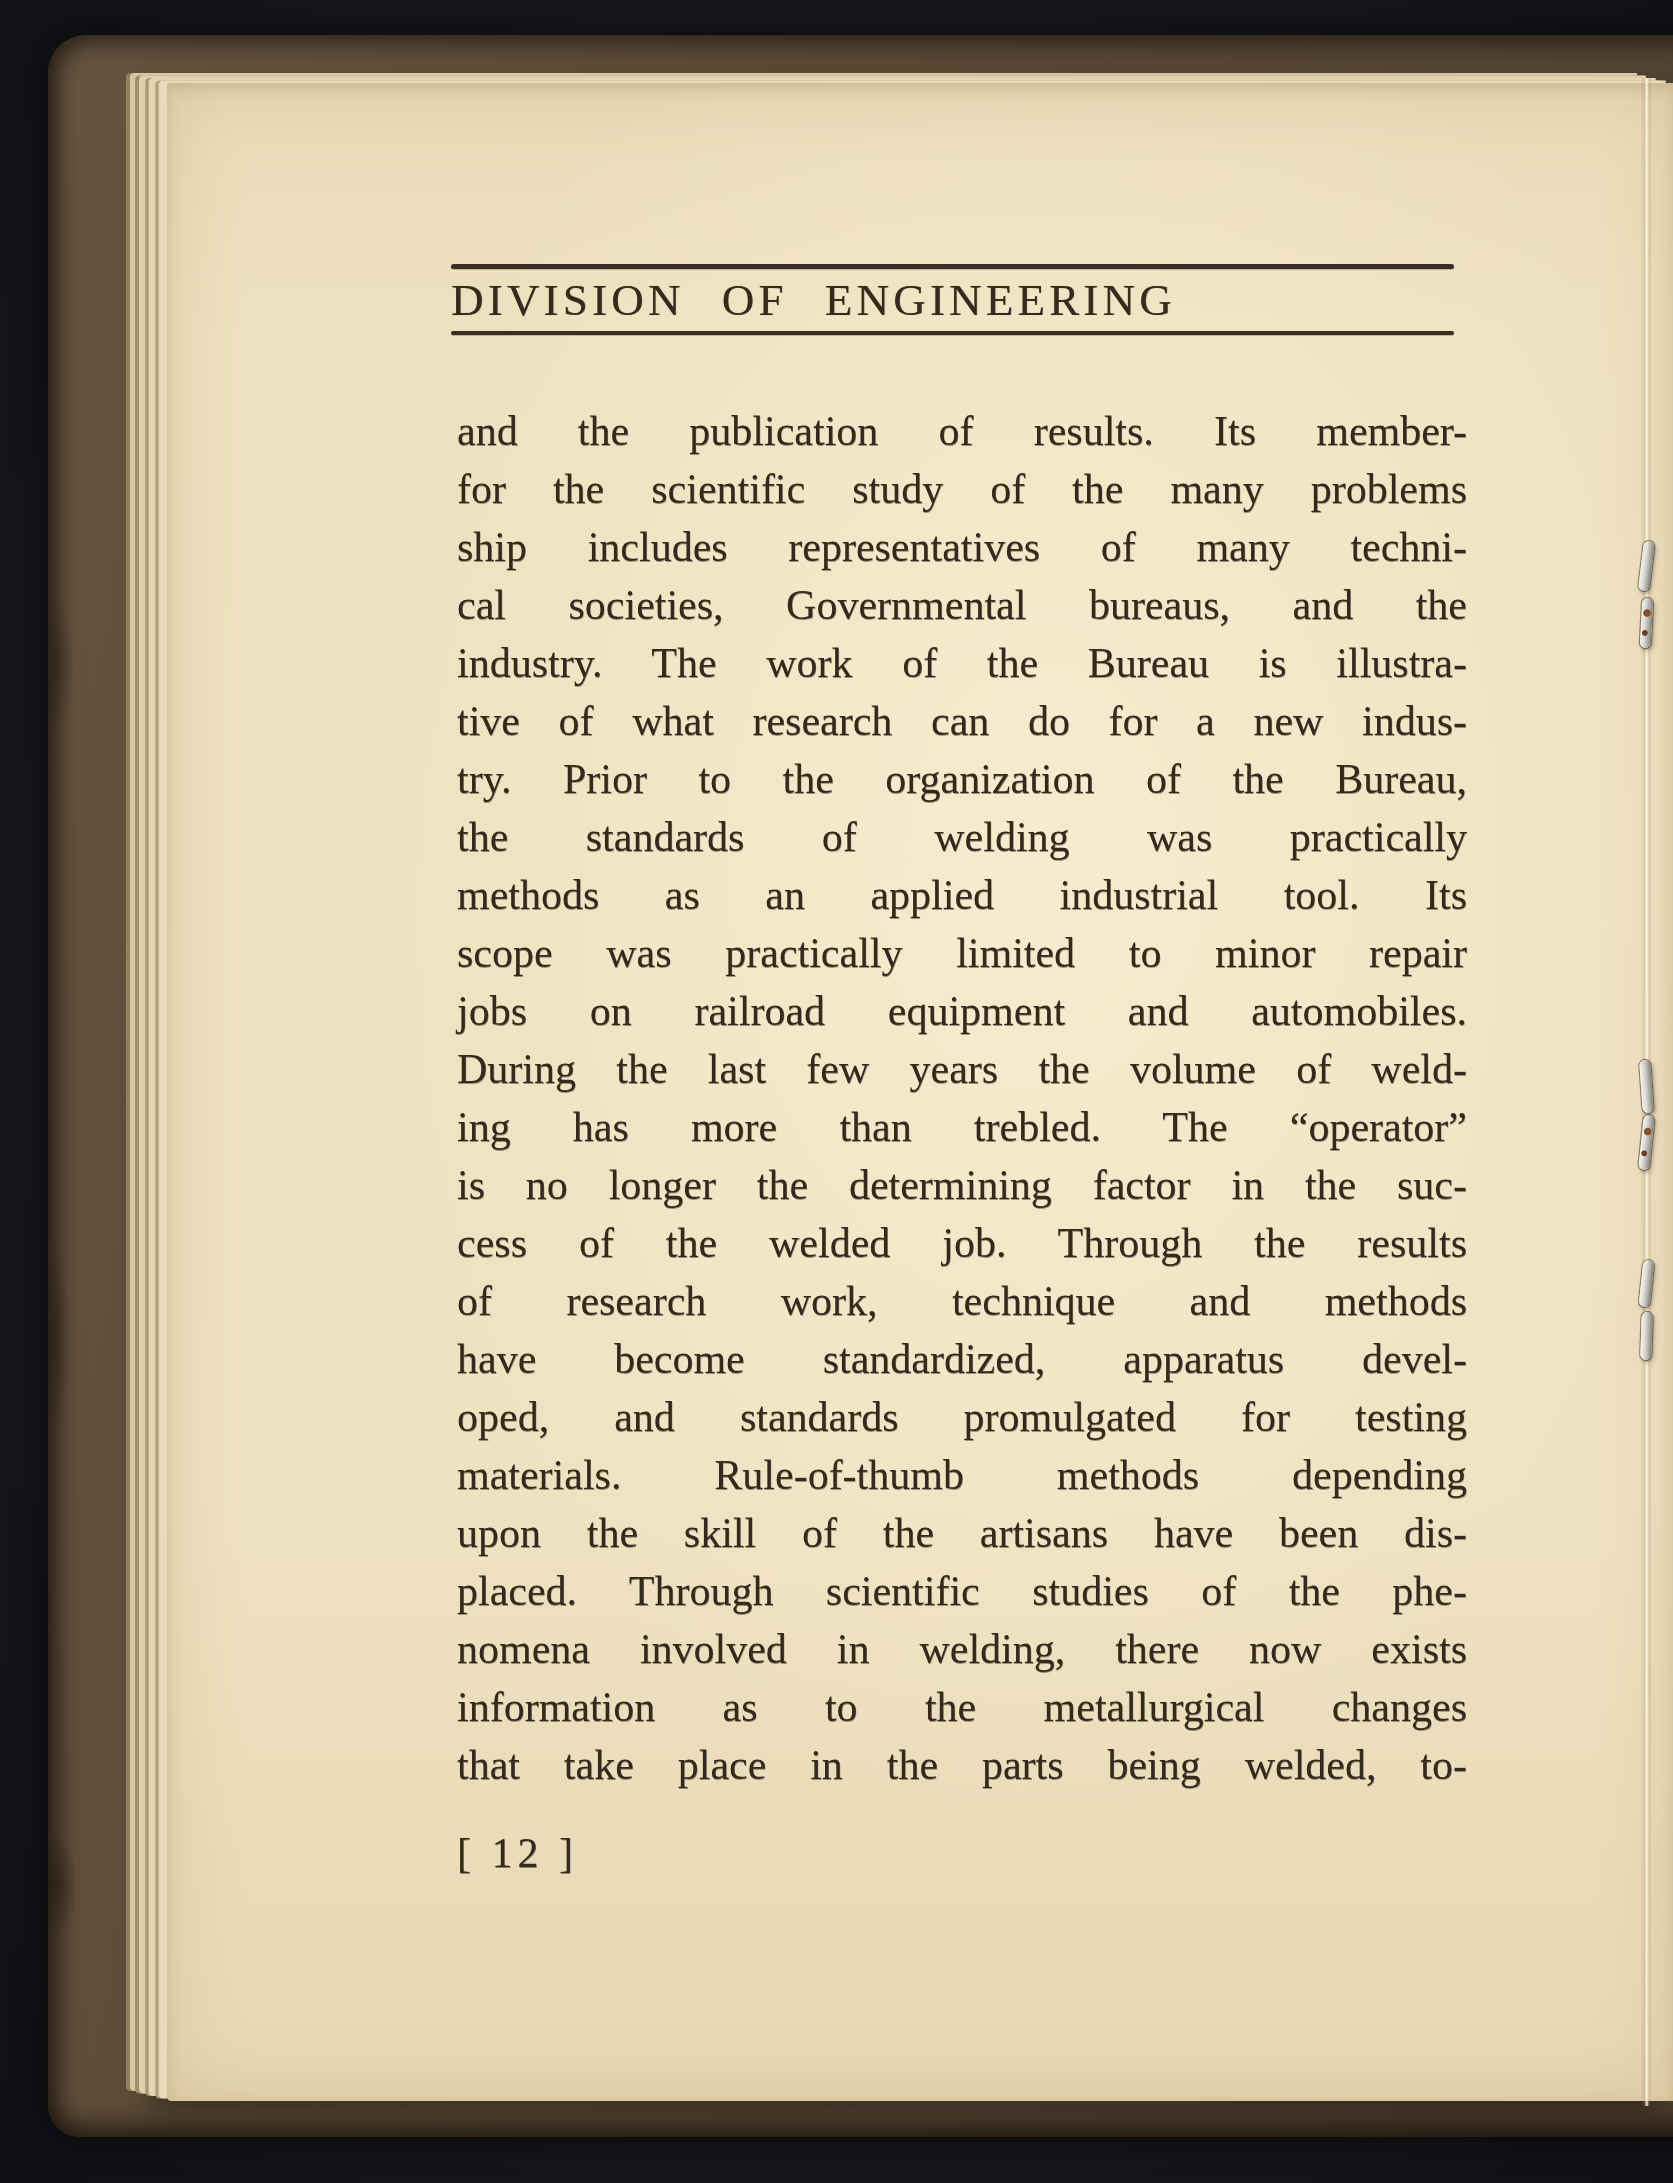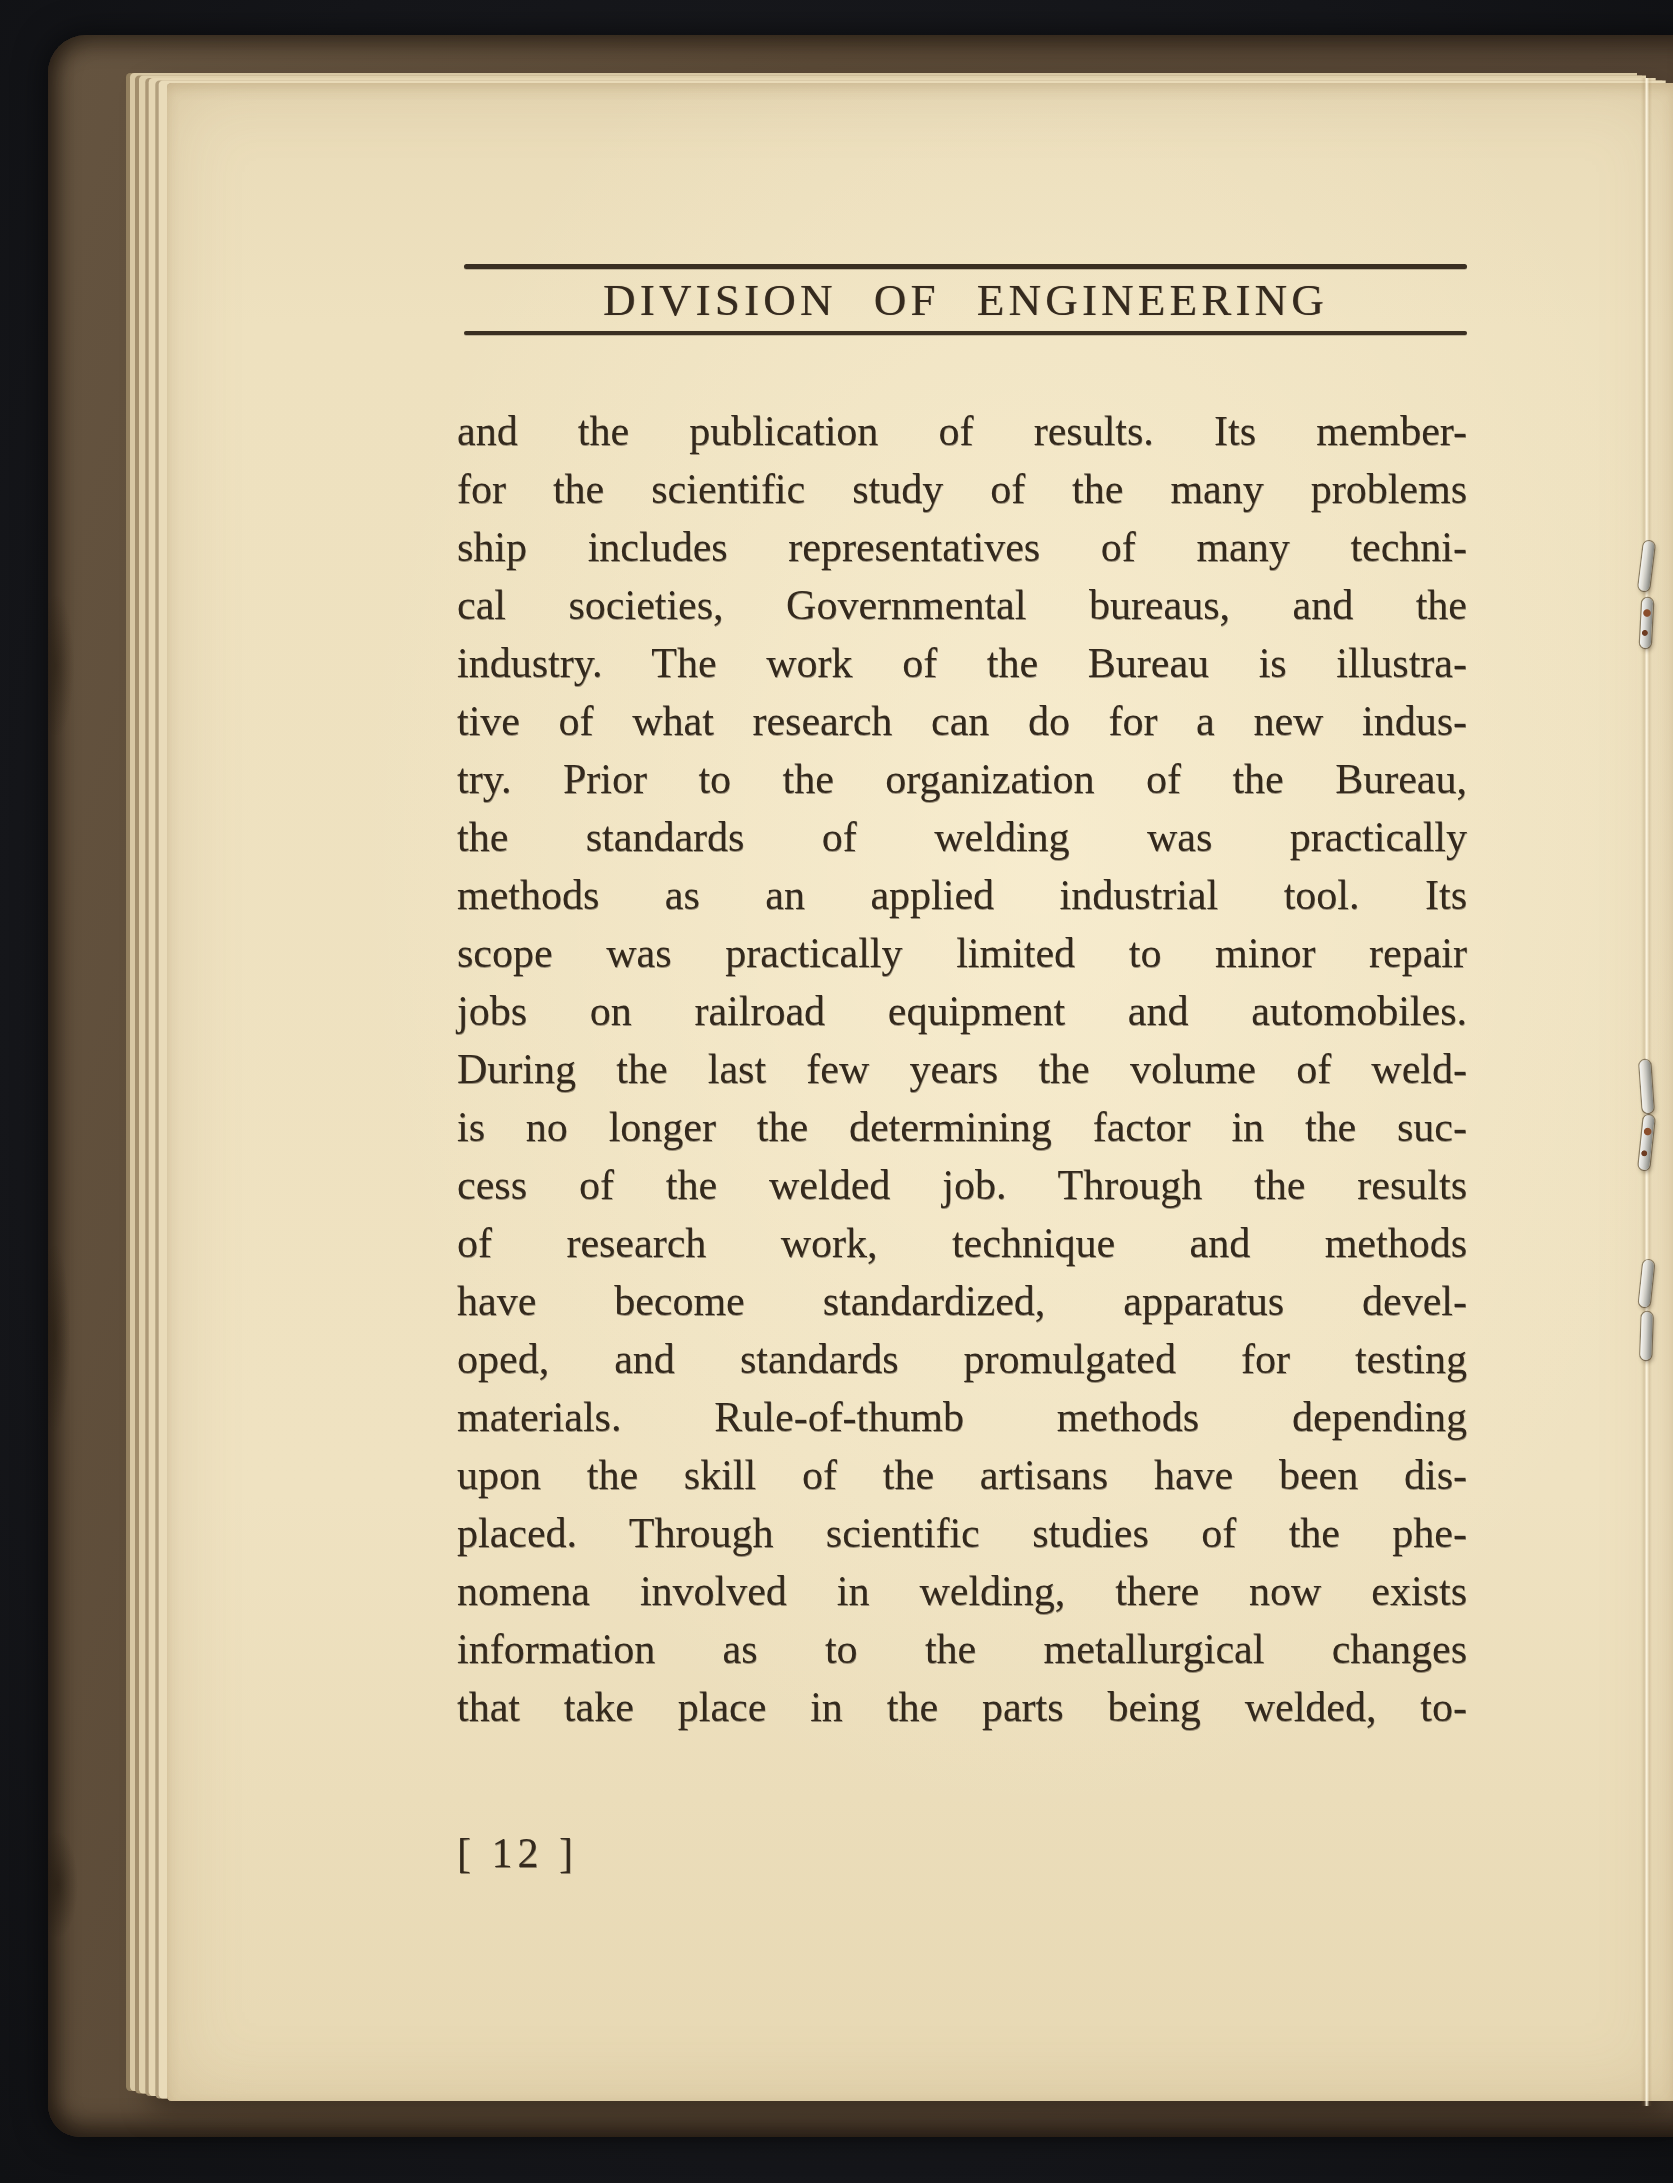--- a/index.html
+++ b/index.html
@@ -84,21 +84,21 @@
   .staple-a .p1{top:0;height:50px;transform:rotate(7deg);}
   .staple-a .p2{top:57px;height:50px;transform:rotate(3deg);}
   .staple-b{top:977px;height:113px;}
   .staple-b .p1{top:0;height:53px;transform:rotate(-4deg);}
   .staple-b .p2{top:55px;height:55px;transform:rotate(6deg);}
   .staple-c{top:1177px;height:102px;}
   .staple-c .p1{top:0;height:47px;transform:rotate(6deg);}
   .staple-c .p2{top:52px;height:48px;transform:rotate(2deg);}
 
   
-  .header{position:absolute;left:297px;top:181px;width:1003px;text-align:center;}
+  .header{position:absolute;left:284px;top:181px;width:1003px;text-align:left;}
   .rule{height:5px;background:#3a2f22;border-radius:2.5px;
         box-shadow:0 0.8px 0 rgba(58,47,34,.35);}
   .rule-bottom{height:4.2px;}
   .header-title{
     height:62px;line-height:63px;
     font-size:45px;color:#352a1e;
     letter-spacing:4.2px;word-spacing:21.7px;
     text-shadow:0.4px 0.4px 0.7px rgba(53,42,30,.55);
     white-space:nowrap;
   }
@@ -146,20 +146,21 @@
       <div class="line">ship includes representatives of many techni-</div>
       <div class="line">cal societies, Governmental bureaus, and the</div>
       <div class="line">industry. The work of the Bureau is illustra-</div>
       <div class="line">tive of what research can do for a new indus-</div>
       <div class="line">try. Prior to the organization of the Bureau,</div>
       <div class="line">the standards of welding was practically</div>
       <div class="line">methods as an applied industrial tool. Its</div>
       <div class="line">scope was practically limited to minor repair</div>
       <div class="line">jobs on railroad equipment and automobiles.</div>
       <div class="line">During the last few years the volume of weld-</div>
+      <div class="line">ing has more than trebled. The “operator”</div>
       <div class="line">is no longer the determining factor in the suc-</div>
       <div class="line">cess of the welded job. Through the results</div>
       <div class="line">of research work, technique and methods</div>
       <div class="line">have become standardized, apparatus devel-</div>
       <div class="line">oped, and standards promulgated for testing</div>
       <div class="line">materials. Rule-of-thumb methods depending</div>
       <div class="line">upon the skill of the artisans have been dis-</div>
       <div class="line">placed. Through scientific studies of the phe-</div>
       <div class="line">nomena involved in welding, there now exists</div>
       <div class="line">information as to the metallurgical changes</div>

